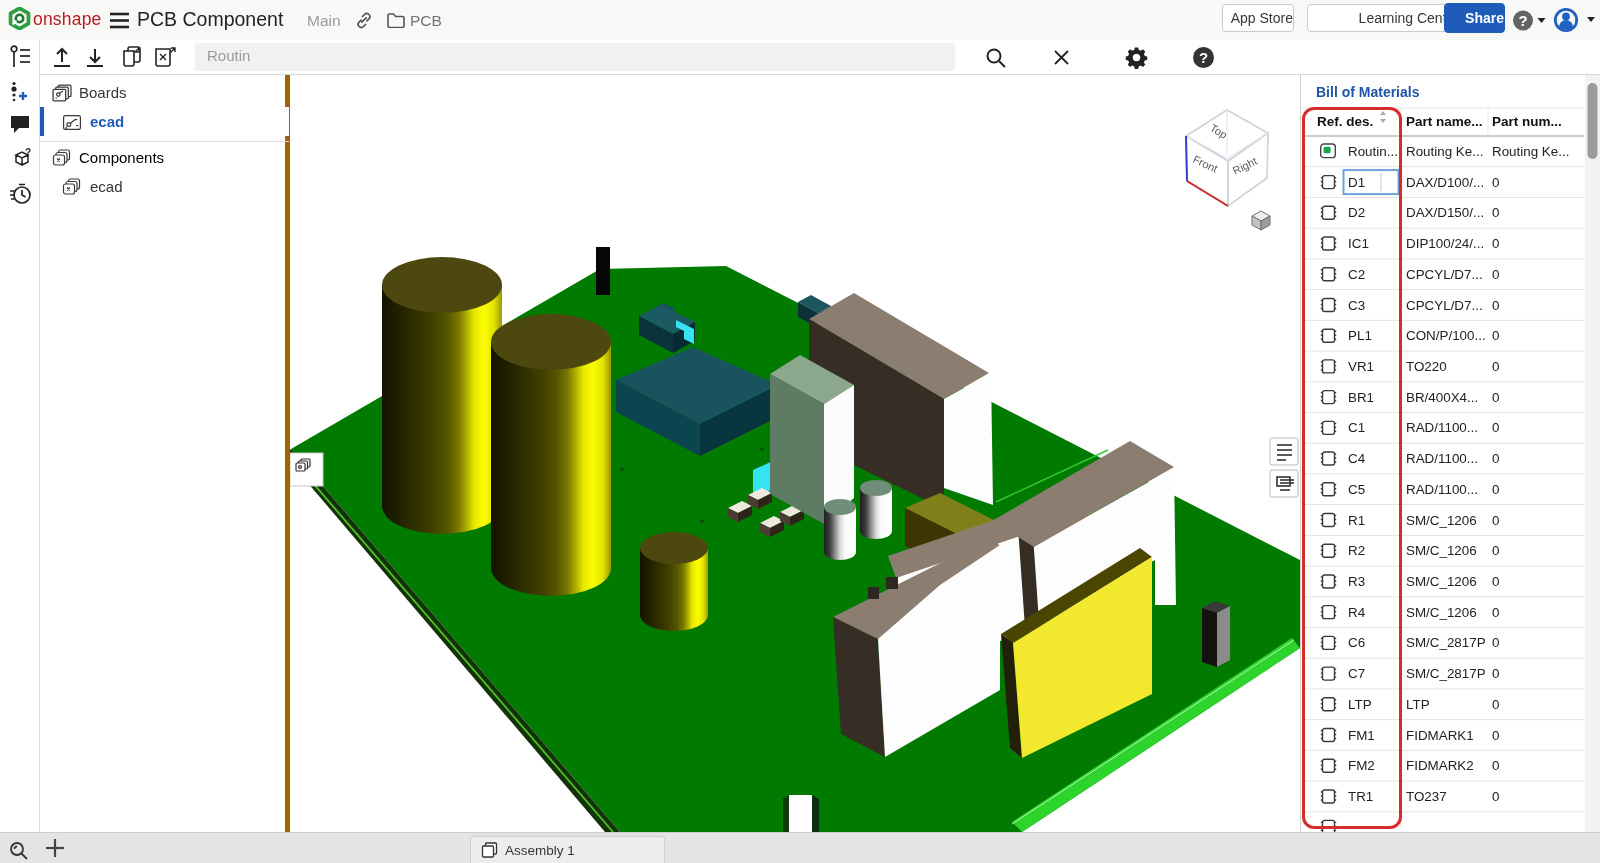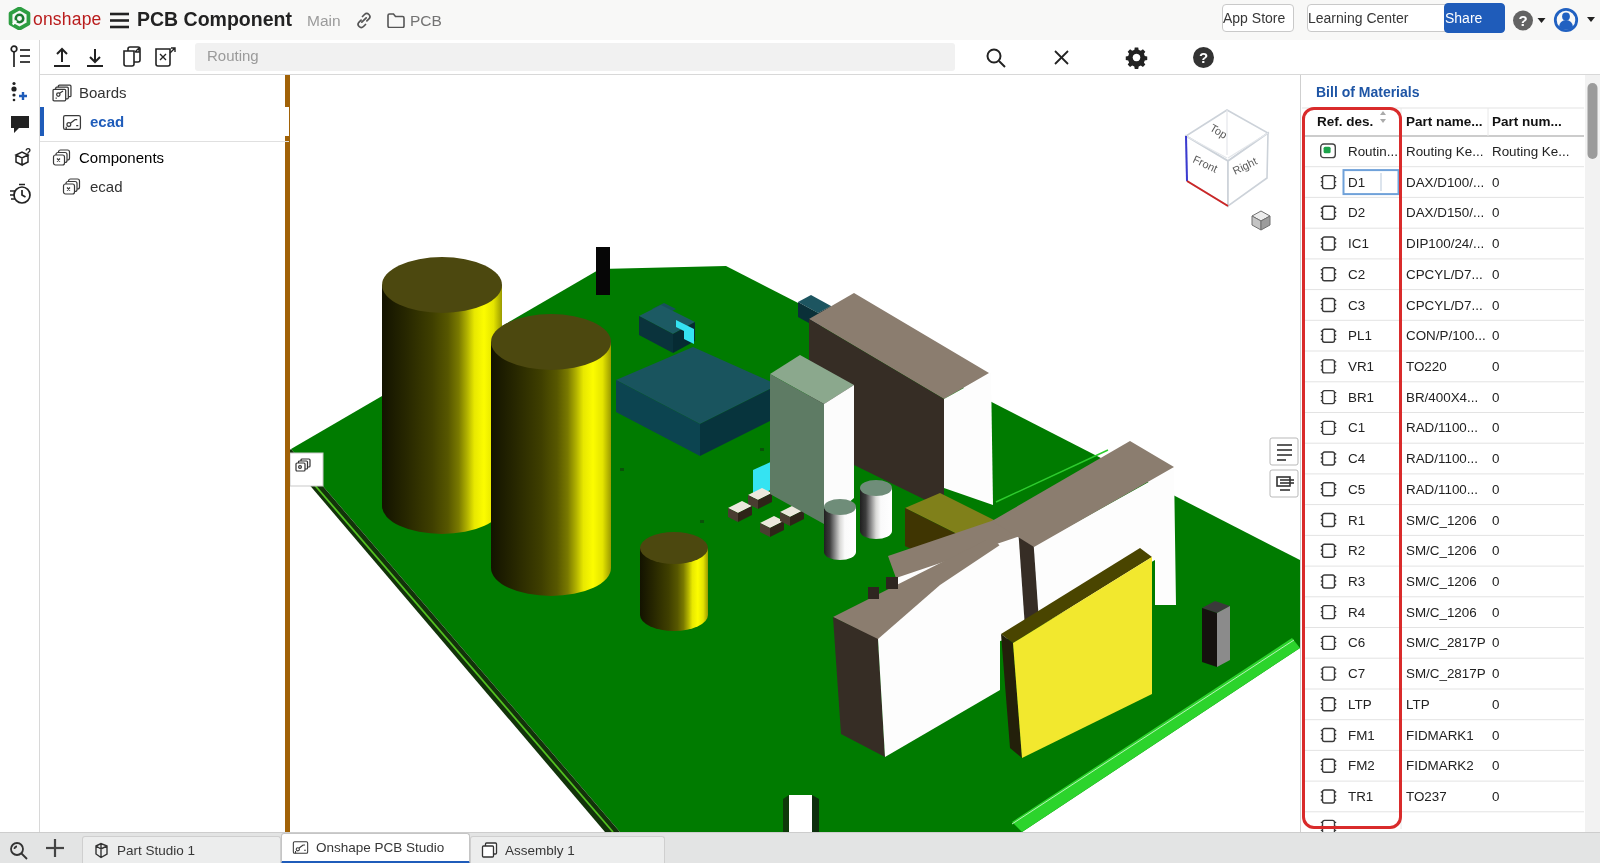--- a/index.html
+++ b/index.html
@@ -6,21 +6,21 @@
 html,body{width:1600px;height:863px;overflow:hidden;background:#fff;
 font-family:"Liberation Sans",sans-serif;-webkit-font-smoothing:antialiased}
 .abs{position:absolute}
 #topbar{left:0;top:0;width:1600px;height:40px;background:#f8f8f7}
 #toolbar{left:40px;top:40px;width:1560px;height:35px;background:#fff;border-bottom:1px solid #d8d8d8}
 #sidebar{left:0;top:40px;width:40px;height:792px;background:#fff;border-right:1px solid #d8d8d8}
 #leftpanel{left:40px;top:75px;width:250px;height:757px;background:#fff;border-right:5px solid #a16207}
 #bompanel{left:1300px;top:75px;width:300px;height:757px;background:#fff;border-left:1px solid #cfcfcf}
 #bottombar{left:0;top:832px;width:1600px;height:31px;background:#e3e4e4;border-top:1px solid #cdcdcd}
 .btn{position:absolute;border:1px solid #c9c9c9;border-radius:4px;background:#fff;
-color:#373737;font-size:14px;text-align:left}
+color:#373737;font-size:14px;text-align:right}
 .tab{position:absolute;top:3px;height:28px;background:#eceded;border:1px solid #cfcfcf;border-bottom:none;
 border-radius:3px 3px 0 0;font-size:13.5px;color:#373737;display:flex;align-items:center;padding-left:10px}
 </style>
 </head>
 <body>
 
 <svg class="abs" style="left:0;top:0" width="1600" height="863" viewBox="0 0 1600 863">
 <defs>
 <linearGradient id="cylY" x1="0" y1="0" x2="1" y2="0">
 <stop offset="0" stop-color="#131300"></stop>
@@ -193,36 +193,36 @@
 <path d="M5.5 20.5 L9.8 16" stroke="#fff" stroke-width="2.4"></path>
 </svg>
 <div class="abs" style="left:33px;top:9px;font-size:17.5px;color:#b91c1c;letter-spacing:0.2px">onshape</div>
 <svg class="abs" style="left:110px;top:12px" width="19" height="17">
       <g stroke="#222" stroke-width="2.6">
         <line x1="0" y1="2" x2="19" y2="2"></line>
         <line x1="0" y1="8.5" x2="19" y2="8.5"></line>
         <line x1="0" y1="15" x2="19" y2="15"></line>
       </g>
     </svg>
-<div class="abs" style="left:137px;top:8px;font-size:19.5px;font-weight:bold;color:#222">PCB Component</div>
+<div class="abs" style="left:137px;top:8px;font-size:19.5px;font-weight:normal;color:#222">PCB Component</div>
 <div class="abs" style="left:307px;top:12px;font-size:15.5px;color:#9b9b9b">Main</div>
 <svg class="abs" style="left:355px;top:12px" width="18" height="17" viewBox="0 0 18 17">
 <g stroke="#555" stroke-width="1.7" fill="none" stroke-linecap="round">
 <path d="M7.5 4.5 l2 -2 a3.1,3.1 0 0 1 4.4,4.4 l-2 2"></path>
 <path d="M10.5 12.5 l-2 2 a3.1,3.1 0 0 1 -4.4,-4.4 l2 -2"></path>
 <path d="M6.8 10.2 L11.2 5.8"></path>
 </g>
     </svg>
 <svg class="abs" style="left:387px;top:13px" width="18" height="15" viewBox="0 0 18 15">
 <path d="M1 2.5 a1.5,1.5 0 0 1 1.5,-1.5 h4 l2,2.5 h7 a1.5,1.5 0 0 1 1.5,1.5 v8 a1.5,1.5 0 0 1 -1.5,1.5 h-13 a1.5,1.5 0 0 1 -1.5,-1.5 Z" fill="none" stroke="#555" stroke-width="1.6"></path>
     </svg>
 <div class="abs" style="left:410px;top:12px;font-size:15.5px;color:#737373">PCB</div>
 <div class="btn" style="left:1222px;top:4px;width:72px;height:28px;line-height:26px">App Store</div>
 <div class="btn" style="left:1307px;top:4px;width:153px;height:28px;line-height:26px">Learning Center</div>
-<div class="btn" style="left:1444px;top:3px;width:61px;height:30px;line-height:28px;background:#1f5cba;border-color:#1f5cba;color:#fff;font-weight:normal">Share</div>
+<div class="btn" style="left:1444px;top:3px;width:61px;height:30px;line-height:28px;background:#1f5cba;border-color:#1f5cba;color:#fff;font-weight:bold">Share</div>
 <svg class="abs" style="left:1513px;top:10px" width="36" height="21" viewBox="0 0 36 21">
 <circle cx="10" cy="10.5" r="10" fill="#636363"></circle>
 <text x="10" y="15.8" font-size="15" font-weight="bold" fill="#fff" text-anchor="middle">?</text>
 <polygon points="24.5,8 32.5,8 28.5,13" fill="#222"></polygon>
 </svg>
 <svg class="abs" style="left:1553px;top:7px" width="47" height="27" viewBox="0 0 47 27">
 <circle cx="13" cy="13" r="10.7" fill="none" stroke="#2161c1" stroke-width="2.8"></circle>
 <circle cx="13" cy="9.5" r="3.9" fill="#2161c1"></circle>
 <path d="M6 20 a7,7 0 0 1 14,0 a10.7,10.7 0 0 1 -14,0 Z" fill="#2161c1"></path>
 <polygon points="34,10 42,10 38,15" fill="#222"></polygon>
@@ -251,21 +251,21 @@
 </g>
       </svg>
 <svg class="abs" style="left:113px;top:5px" width="25" height="25" viewBox="0 0 25 25">
 <g stroke="#222" stroke-width="1.6" fill="none">
 <path d="M3 4 h14 v15 a2,2 0 0 1 -2,2 H5 a2,2 0 0 1 -2,-2 Z"></path>
 <path d="M7 9 l6 6 m0 -6 l-6 6" stroke-width="1.4"></path>
 <path d="M17 8 l5 -5 m0 4 v-4 h-4" stroke-width="1.4"></path>
 </g>
       </svg>
 <div class="abs" style="left:155px;top:0px;width:760px;height:28px;margin-top:3px;background:#f1f1f1;border-radius:3px"></div>
-<div class="abs" style="left:167px;top:7px;font-size:15px;color:#9a9a9a">Routing</div>
+<div class="abs" style="left:167px;top:7px;font-size:15px;color:#9a9a9a">Routin</div>
 <svg class="abs" style="left:945px;top:7px" width="22" height="22" viewBox="0 0 22 22">
 <circle cx="9" cy="9" r="6.5" fill="none" stroke="#222" stroke-width="2"></circle>
 <line x1="14" y1="14" x2="20" y2="20" stroke="#222" stroke-width="2"></line>
 </svg>
 <svg class="abs" style="left:1014px;top:10px" width="15" height="15" viewBox="0 0 15 15">
 <g stroke="#222" stroke-width="1.8">
           <line x1="1" y1="1" x2="14" y2="14"></line>
           <line x1="14" y1="1" x2="1" y2="14"></line>
         </g>
 </svg>
@@ -570,36 +570,20 @@
 <line x1="12.5" y1="12.5" x2="18" y2="18"></line>
 <path d="M5.5 8 a2.5,2.5 0 0 1 2.5,-2.5"></path>
 </g>
     </svg>
 <svg class="abs" style="left:46px;top:6px" width="18" height="18" viewBox="0 0 18 18">
 <g stroke="#444" stroke-width="2.2">
         <line x1="9" y1="0" x2="9" y2="18"></line>
         <line x1="0" y1="9" x2="18" y2="9"></line>
       </g>
 </svg>
-<div class="tab" style="left:82px;width:199px">
-<svg width="17" height="17" viewBox="0 0 17 17" style="margin-right:7px">
-<g stroke="#333" stroke-width="1.4" fill="none">
-<path d="M3 4 L8 1.5 L14 4 L14 12 L8 15.5 L3 12 Z M8 1.5 v14 M3 4 L8 7 L14 4"></path>
-</g>
-      </svg>
-Part Studio 1</div>
-<div class="tab" style="left:281px;width:189px;background:#fff;border-color:#c5c5c5;border-bottom:3px solid #1f5cba;height:31px;top:0px;border-radius:3px 3px 0 0">
-<svg width="17" height="17" viewBox="0 0 19 18" style="margin-right:7px">
-        <g stroke="#3a3a3a" stroke-width="1.2" fill="#fff">
-<rect x="1.5" y="2.5" width="16" height="13" rx="1.5"></rect>
-<circle cx="6.5" cy="11" r="1.8" fill="none"></circle>
-<path d="M8 9.6 L12.5 6.2 M12.5 6.2 L14.5 6.2 M4 13 L4 15.5 M13.5 12 h2"></path>
-</g>
-      </svg>
-Onshape PCB Studio</div>
 <div class="tab" style="left:470px;width:195px">
 <svg width="17" height="17" viewBox="0 0 17 17" style="margin-right:7px">
 <g stroke="#333" stroke-width="1.3" fill="#fff">
 <rect x="4.5" y="1" width="11" height="11" rx="1"></rect>
 <rect x="1.5" y="4" width="11" height="11" rx="1"></rect>
 </g>
       </svg>
 Assembly 1</div>
 </div>
 

